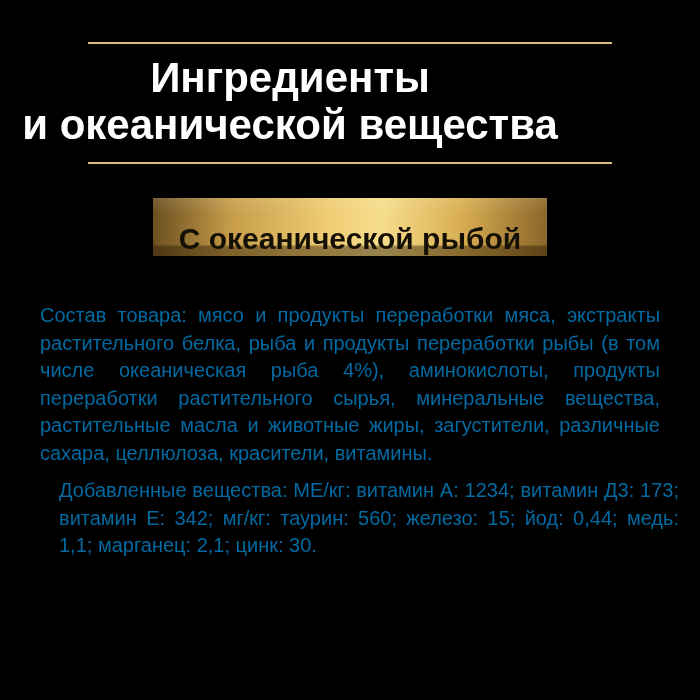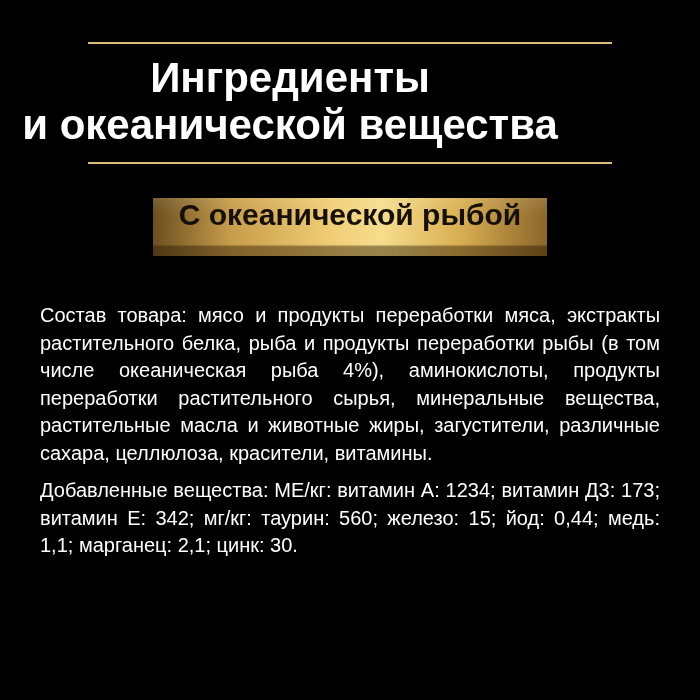--- a/index.html
+++ b/index.html
@@ -37,42 +37,42 @@
     letter-spacing: 0;
   }
   .banner {
     position: absolute;
     top: 198px;
     left: 50%;
     transform: translateX(-50%);
     width: 394px;
     height: 58px;
     display: flex;
-    align-items: flex-start;
+    align-items: flex-end;
     justify-content: center;
     background:
       linear-gradient(180deg, rgba(255,255,255,0.10) 0%, rgba(255,255,255,0) 28%, rgba(0,0,0,0) 80%, rgba(40,24,2,0.45) 84%, rgba(40,24,2,0.45) 100%),
       linear-gradient(92deg, #6a4e1f 0%, #c79d4a 20%, #f0cd75 45%, #f6dd8d 58%, #d9ae52 78%, #8a6529 100%);
     color: #141005;
     font-size: 30px;
     font-weight: 700;
     white-space: nowrap;
   }
   .body-text {
     position: absolute;
     left: 40px;
     width: 620px;
-    color: #ffffff;
+    color: #0369a1;
     font-size: 20px;
     line-height: 27.5px;
     text-align: justify;
     text-align-last: left;
   }
   .p-composition { top: 282px; }
-  .p-additives   { top: 457px; }
+  .p-additives   { top: 457px; margin-left: 19px; }
   .p-guaranteed  { top: 579px; }
 </style>
 </head>
 <body>
 
 <div class="card">
 
   <div class="divider top"></div>
 
   <div class="title">

